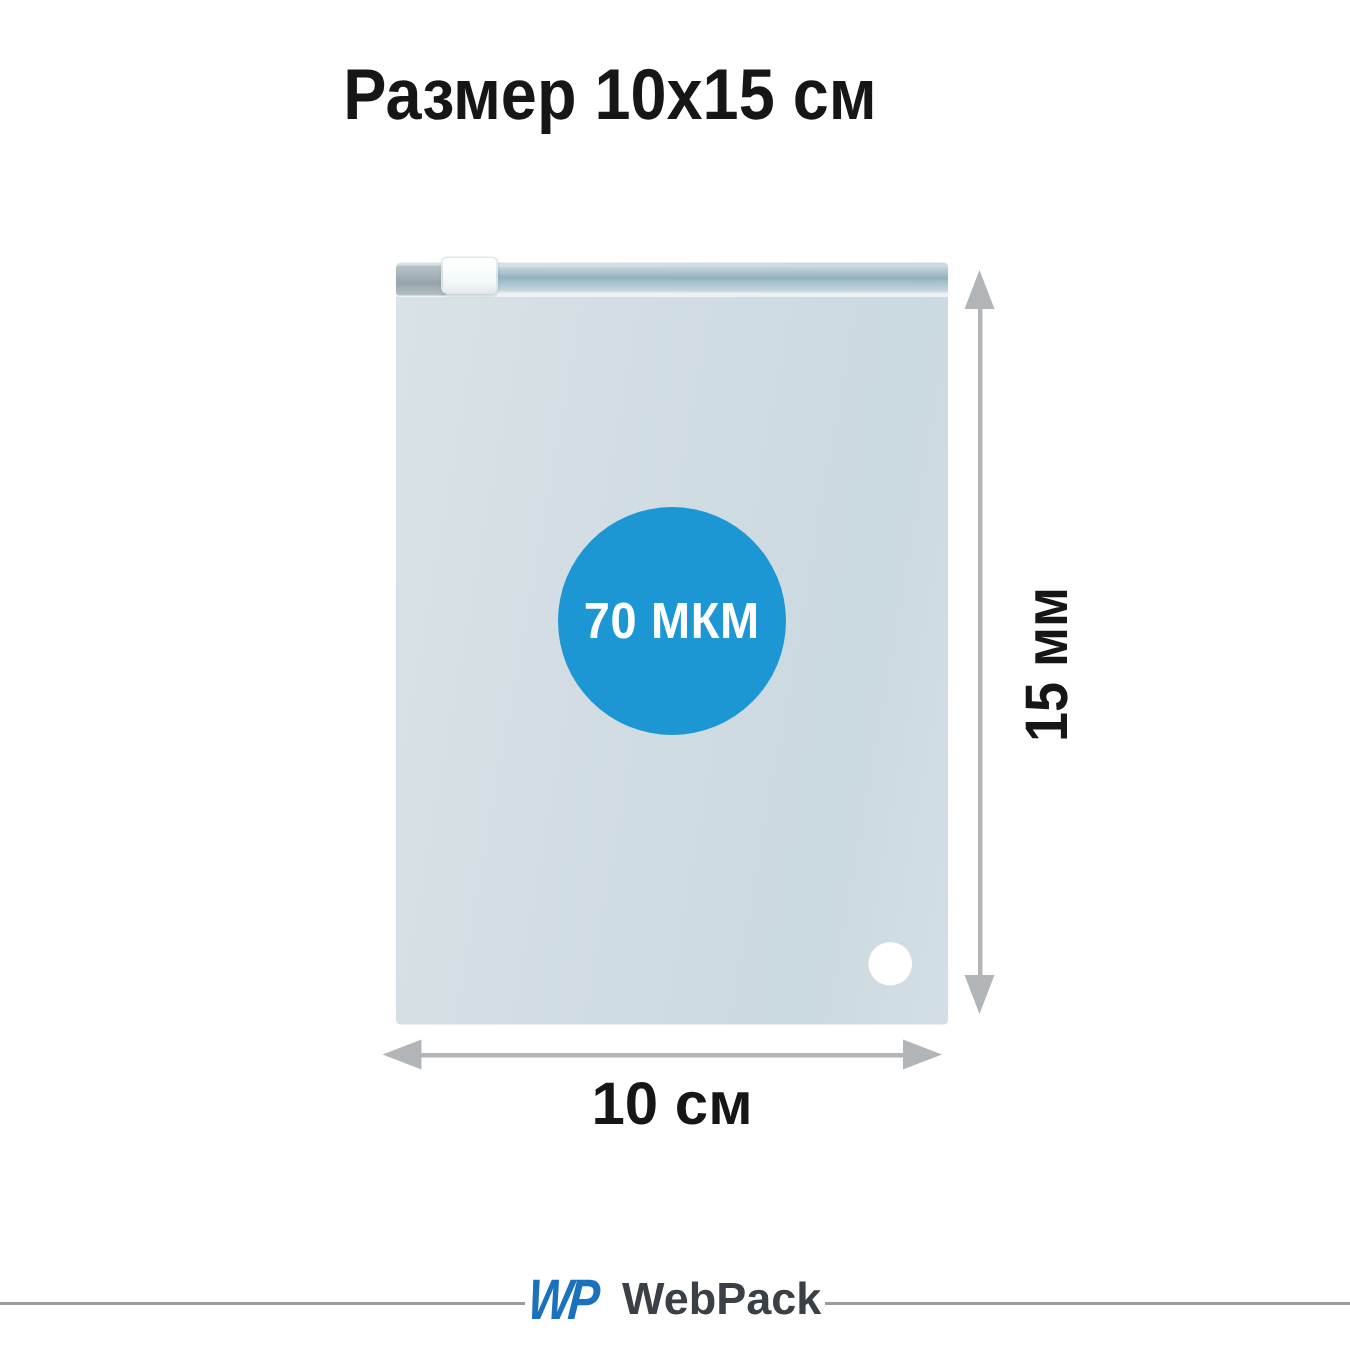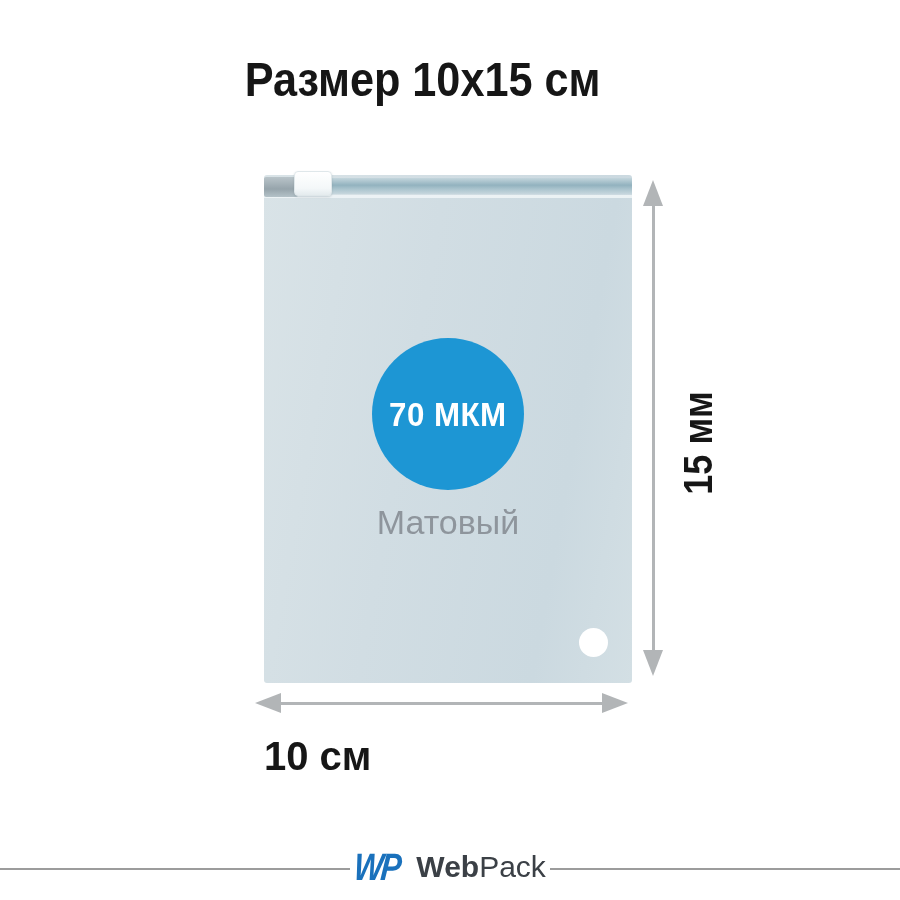--- a/index.html
+++ b/index.html
@@ -3,21 +3,21 @@
 <meta charset="utf-8">
 <style>
   html,body{margin:0;padding:0;}
   body{
     width:900px;height:900px;position:relative;background:#ffffff;
     font-family:"Liberation Sans", sans-serif;overflow:hidden;
   }
 
   
   .title{
-    position:absolute;top:36px;left:0;width:814px;margin:16px;
+    position:absolute;top:36px;left:0;width:814px;margin:0;
     text-align:center;font-size:48px;font-weight:700;color:#161616;
   }
   .title .condense{display:inline-block;transform:scaleX(0.9);transform-origin:center;}
 
   
   .bag{
     position:absolute;left:264px;top:175px;width:368px;height:508px;
     background:linear-gradient(100deg,#d9e3e7 0%,#d1dde3 40%,#cbd9e0 78%,#d3dfe4 100%);
     border-radius:3px;
   }
@@ -82,60 +82,59 @@
     border-top:10px solid transparent;border-bottom:10px solid transparent;
     border-left:26px solid #b2b5b7;
   }
   .height-label{
     position:absolute;left:618px;top:423px;width:160px;height:40px;
     display:flex;align-items:center;justify-content:center;
     font-size:40px;font-weight:700;color:#161616;white-space:nowrap;
     transform:rotate(-90deg) scaleX(0.9);
   }
   .width-label{
-    position:absolute;left:264px;top:714px;width:368px;text-align:left;
-    font-size:40px;font-weight:700;color:#161616;margin-top:20px;
+    position:absolute;left:264px;top:714px;width:368px;text-align:center;
+    font-size:40px;font-weight:700;color:#161616;
   }
   .width-label .condense, .height-label .condense{display:inline-block;}
 
   
   .footer-line{position:absolute;top:868px;height:2px;background:#9c9c9c;}
   .footer-line.left{left:0;width:350px;}
   .footer-line.right{left:550px;width:350px;}
   .brand-logo{
     position:absolute;top:847px;left:360px;width:180px;height:40px;
     display:flex;align-items:center;justify-content:center;gap:7px;
   }
   .wp-mark{
     color:#1a71bc;font-size:38px;font-weight:700;font-style:italic;
     display:inline-block;transform:scaleX(0.82) skewX(-6deg);transform-origin:left center;
     letter-spacing:-3px;line-height:1;
   }
   .brand-text{font-size:30px;color:#3b4046;line-height:1;white-space:nowrap;}
   .brand-text .web{font-weight:700;}
-  .brand-text .pack{font-weight:400;}
+  .brand-text .pack{font-weight:700;}
 </style>
 </head>
 <body>
 
 <div class="canvas">
 
   <h1 class="title">
     <span class="condense">Размер 10х15 см</span>
   </h1>
 
   <div class="bag">
     <div class="zipper-track"></div>
     <div class="zipper-highlight"></div>
     <div class="zipper-end"></div>
     <div class="zipper-slider"></div>
     <div class="thickness-circle">
       <span class="thickness-label">70 МКМ</span>
     </div>
-    <div class="finish-label">Матовый</div>
     <div class="hang-hole"></div>
   </div>
 
   <div class="v-arrow">
     <div class="v-arrowhead-up"></div>
     <div class="v-arrow-shaft arrow-color"></div>
     <div class="v-arrowhead-down"></div>
   </div>
   <div class="height-label">
     <span class="condense">15 мм</span>

